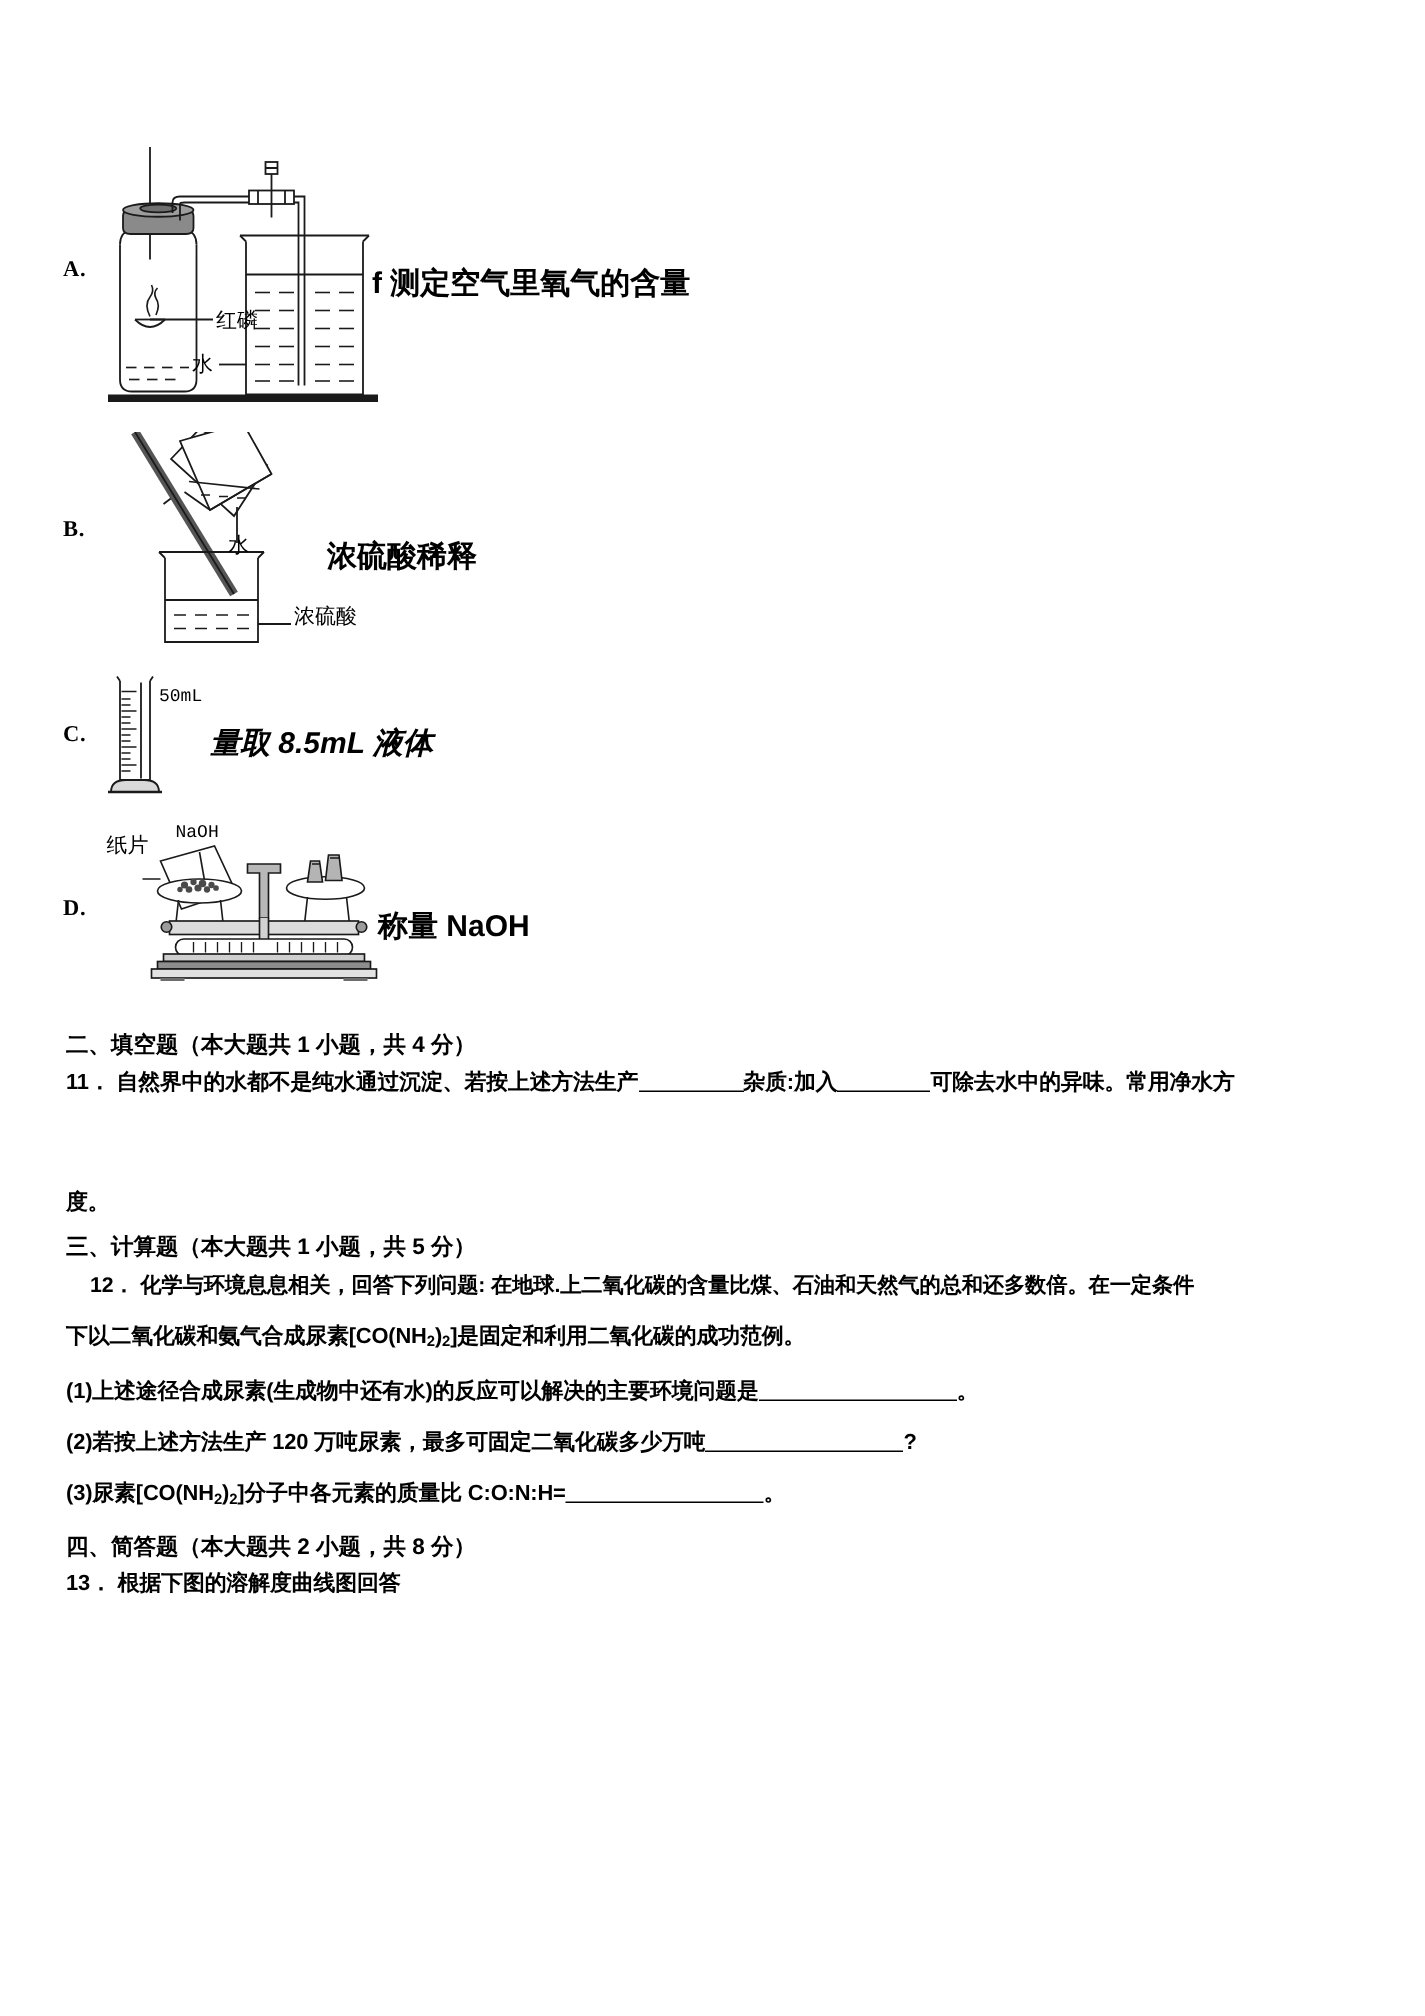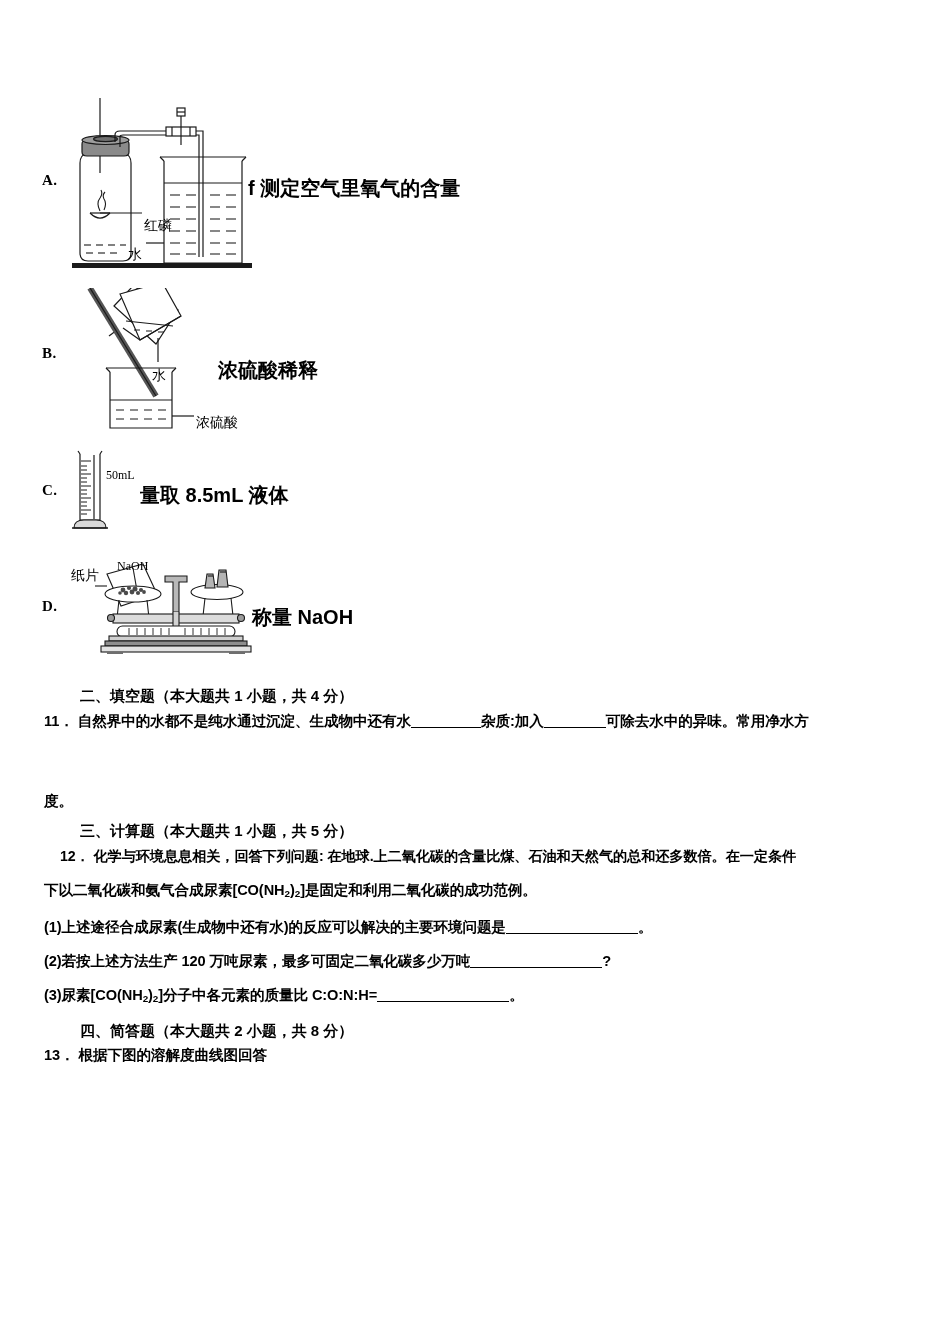--- a/index.html
+++ b/index.html
@@ -40,42 +40,40 @@
     font-family: "Liberation Sans", sans-serif;
     font-weight: bold;
     font-size: 20px;
     white-space: nowrap;
   }
   .fig {
     position: absolute;
   }
   .lbl {
     position: absolute;
-    font-family: Liberation Serif, serif;
+    font-family: Liberation Mono, monospace;
     font-size: 14px;
     white-space: nowrap;
     line-height: 1.05;
-    margin-top: 11px;
   }
   .lbl-sm {
     font-size: 12px;
   }
   .lbl-stack {
     line-height: 1.0;
     text-align: center;
   }
 
   
   .section-head {
     position: absolute;
     font-family: "Liberation Sans", sans-serif;
     font-weight: bold;
     font-size: 15px;
     white-space: nowrap;
-    margin-left: 36px;
   }
   .qline {
     position: absolute;
     font-family: "Liberation Sans", sans-serif;
     font-weight: bold;
     font-size: 14.6px;
     white-space: nowrap;
     letter-spacing: -0.1px;
   }
   .blank {
@@ -265,21 +263,21 @@
           <line x1="11" y1="60" x2="21" y2="60"></line>
           <line x1="11" y1="64" x2="17" y2="64"></line>
         </g>
 
         <line x1="24" y1="5" x2="24" y2="69"></line>
       </g>
     </svg>
 
     <div class="lbl lbl-sm" style="left:106px; top:458px;">50mL</div>
 
-    <div class="opt-caption" style="left:140px; top:482px;">量取 8.5mL 液体</div>
+    <div class="opt-caption" style="left:140px; top:482px;font-style:italic;">量取 8.5mL 液体</div>
 
     <div class="opt-letter" style="left:42px; top:598px;">D.</div>
 
     <svg class="fig" style="left:95px; top:556px;" width="160" height="98" viewBox="0 0 160 98">
       <g fill="none" stroke="#1a1a1a" stroke-width="1.1">
 
         <path d="M12,18 L48,8 L62,38 L26,50 Z" fill="#ffffff"></path>
         <line x1="38" y1="12" x2="44" y2="46"></line>
 
         <ellipse cx="38" cy="38" rx="28" ry="8" fill="#ffffff" stroke="#1a1a1a"></ellipse>
@@ -351,21 +349,21 @@
 
     <div class="lbl lbl-sm" style="left:117px; top:549px;">NaOH</div>
 
     <div class="opt-caption" style="left:252px; top:604px;">称量 NaOH</div>
   </div>
 
   <div class="section-head" style="left:44px; top:687px;">二、填空题（本大题共 1 小题，共 4 分）</div>
 
   <div class="qline" style="left:44px; top:712px;">
     <span>11．</span>
-    <span>自然界中的水都不是纯水通过沉淀、生成物中还有水</span><span class="blank b-md"></span><span>杂质:加入</span><span class="blank b-sm"></span><span>可除去水中的异味。常用净水方</span>
+    <span>自然界中的水都不是纯水通过沉淀、若按上述方法生产</span><span class="blank b-md"></span><span>杂质:加入</span><span class="blank b-sm"></span><span>可除去水中的异味。常用净水方</span>
   </div>
 
 
   <div class="qline" style="left:44px; top:792px;">度。</div>
 
   <div class="section-head" style="left:44px; top:822px;">三、计算题（本大题共 1 小题，共 5 分）</div>
 
   <div class="qline" style="left:44px; top:847px; font-size:14.2px;margin-left:16px;">
     <span>12．</span>
     <span>化学与环境息息相关，回答下列问题: 在地球.上二氧化碳的含量比煤、石油和天然气的总和还多数倍。在一定条件</span>

